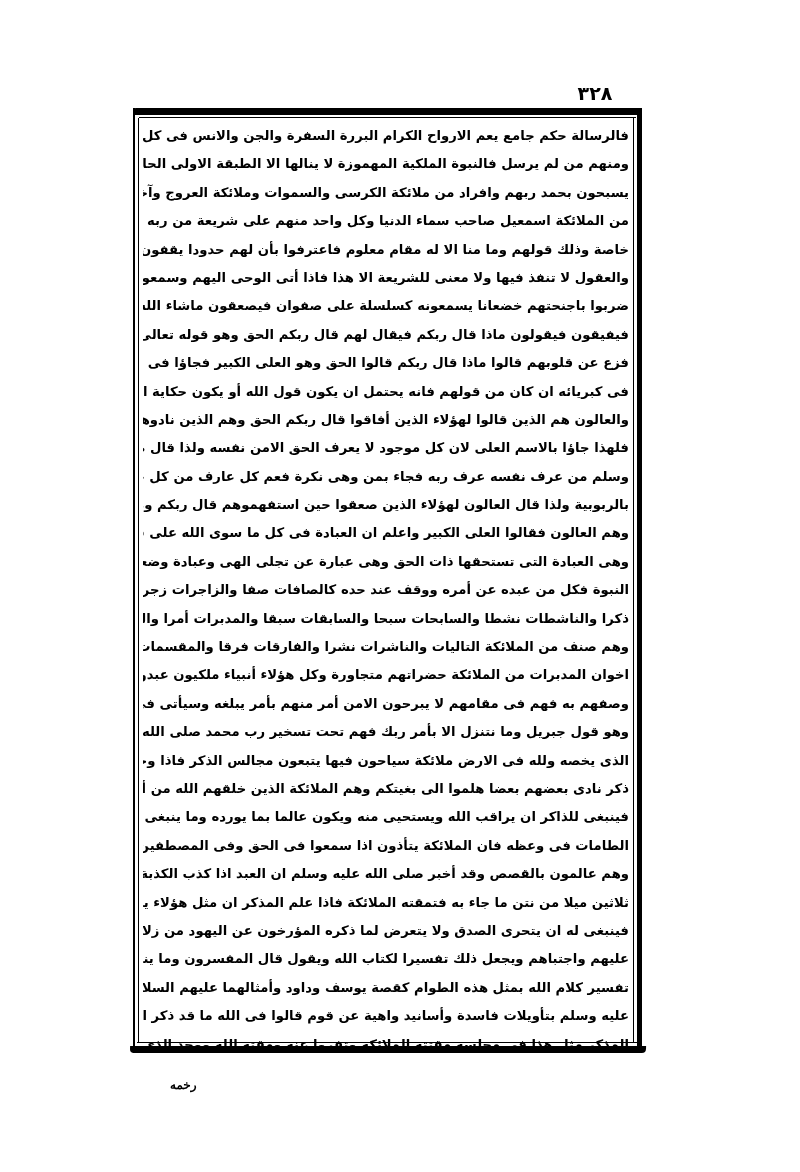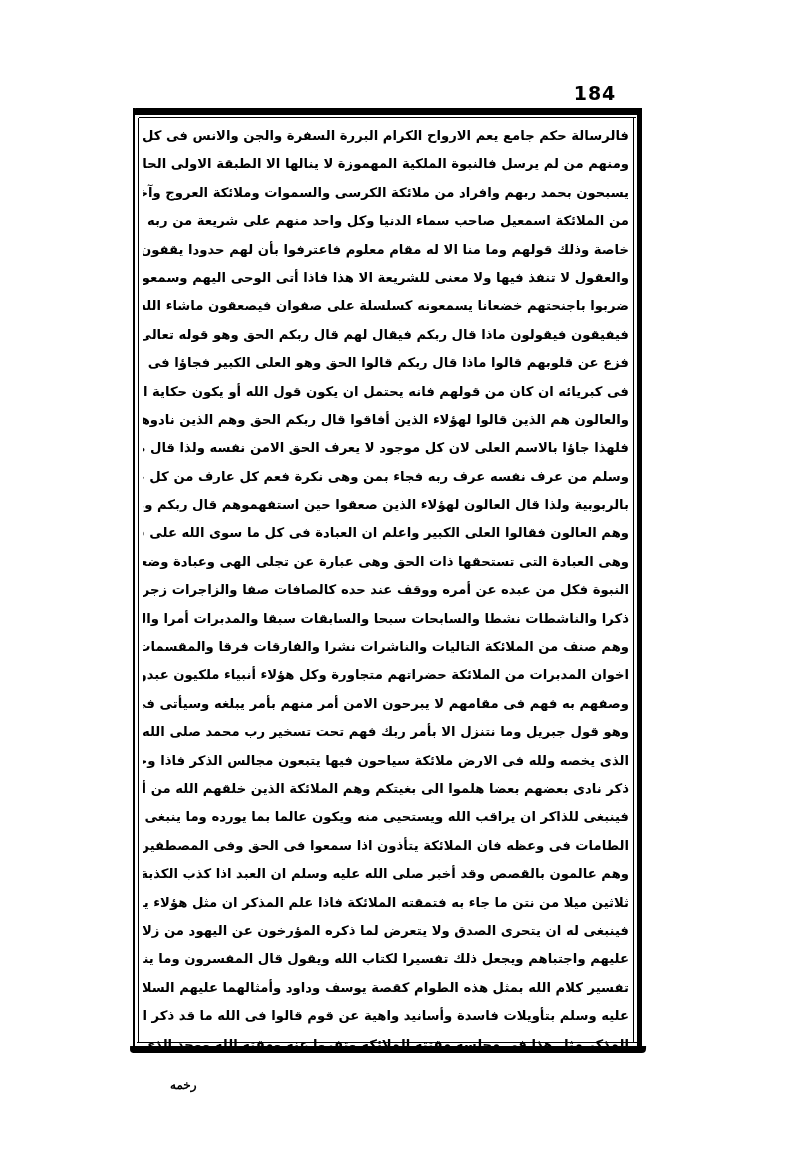--- a/index.html
+++ b/index.html
@@ -126,21 +126,21 @@
       left: 170px;
       font-family: Liberation Serif, serif;
       font-weight: bold;
       font-size: 12px;
       direction: rtl;
     }
   </style>
 </head>
 <body>
 
-<div class="page-number">184</div>
+<div class="page-number">٣٢٨</div>
 
 <div class="frame">
   <div class="frame-top"></div>
   <div class="frame-top-inner"></div>
   <div class="frame-left"></div>
   <div class="frame-left-inner"></div>
   <div class="frame-right"></div>
   <div class="frame-right-inner"></div>
   <div class="frame-bottom-inner"></div>
   <div class="frame-bottom"></div>

